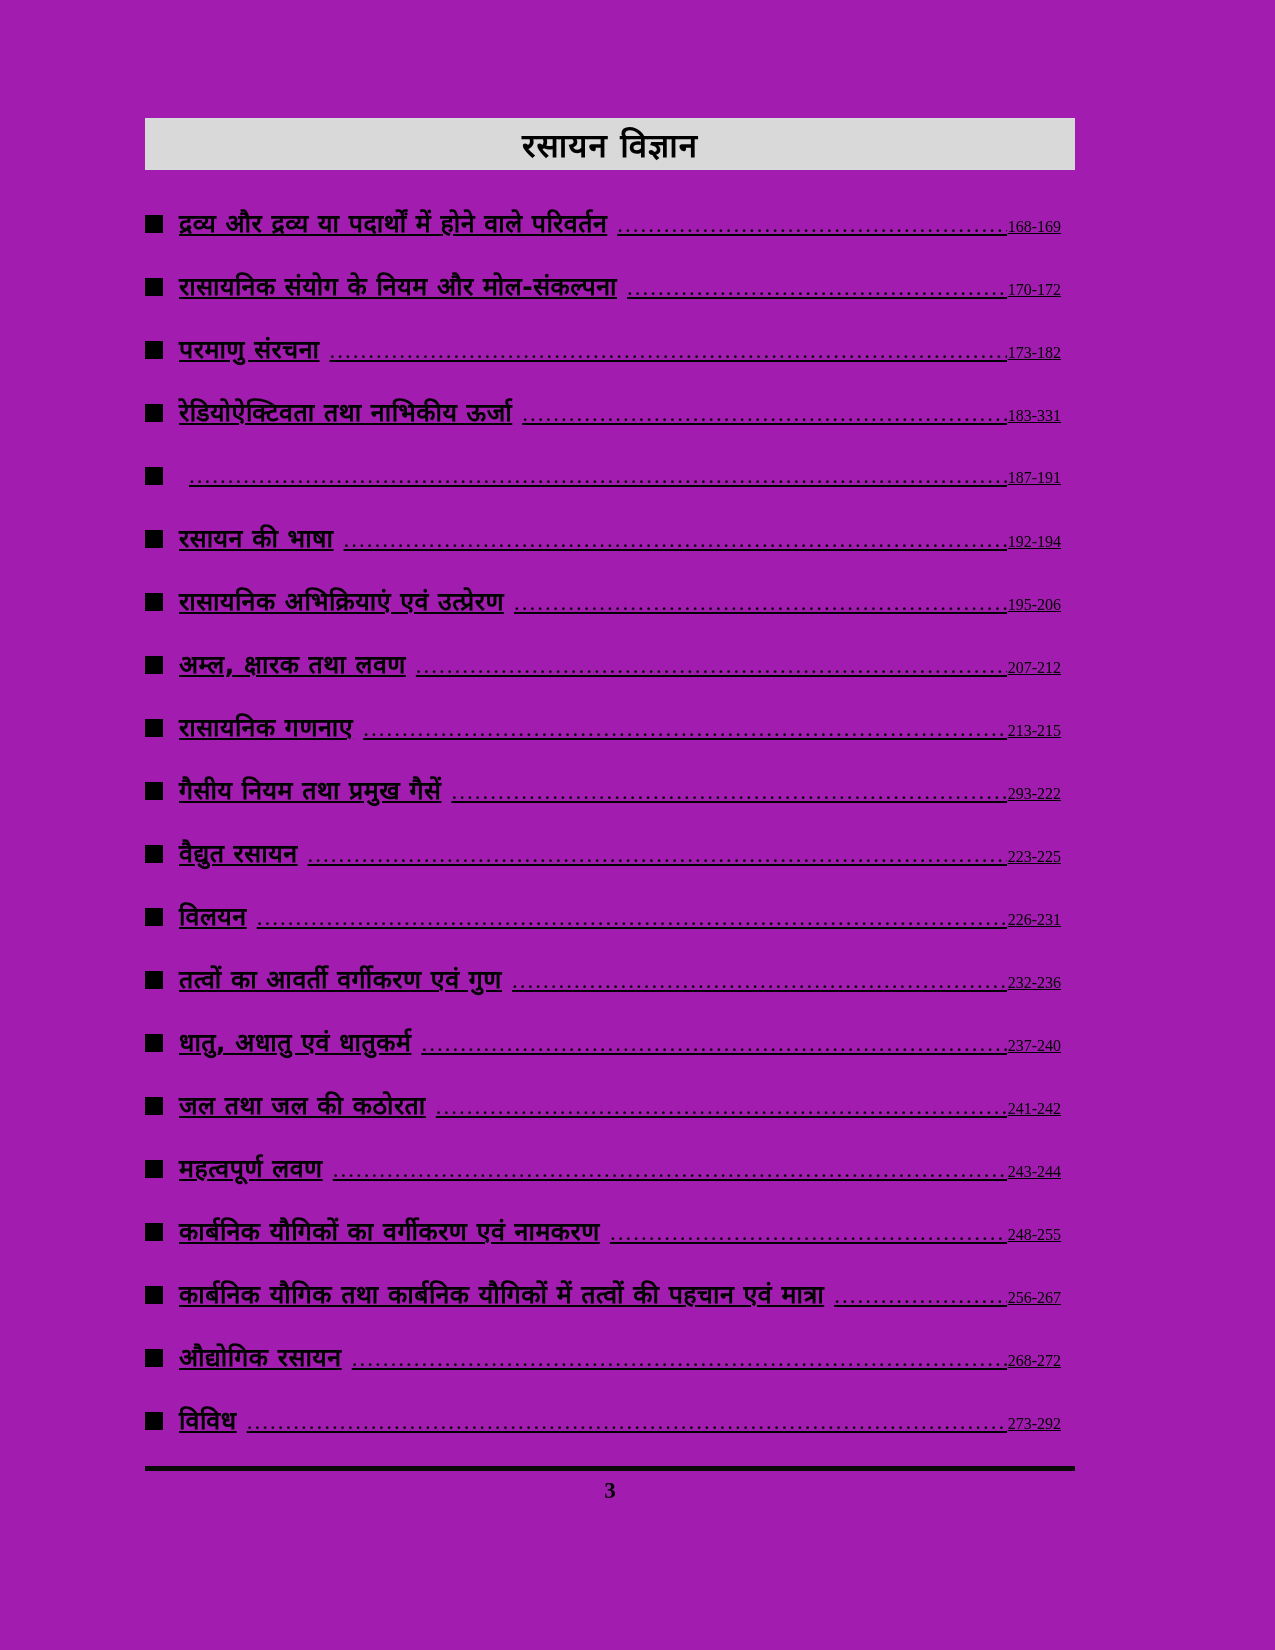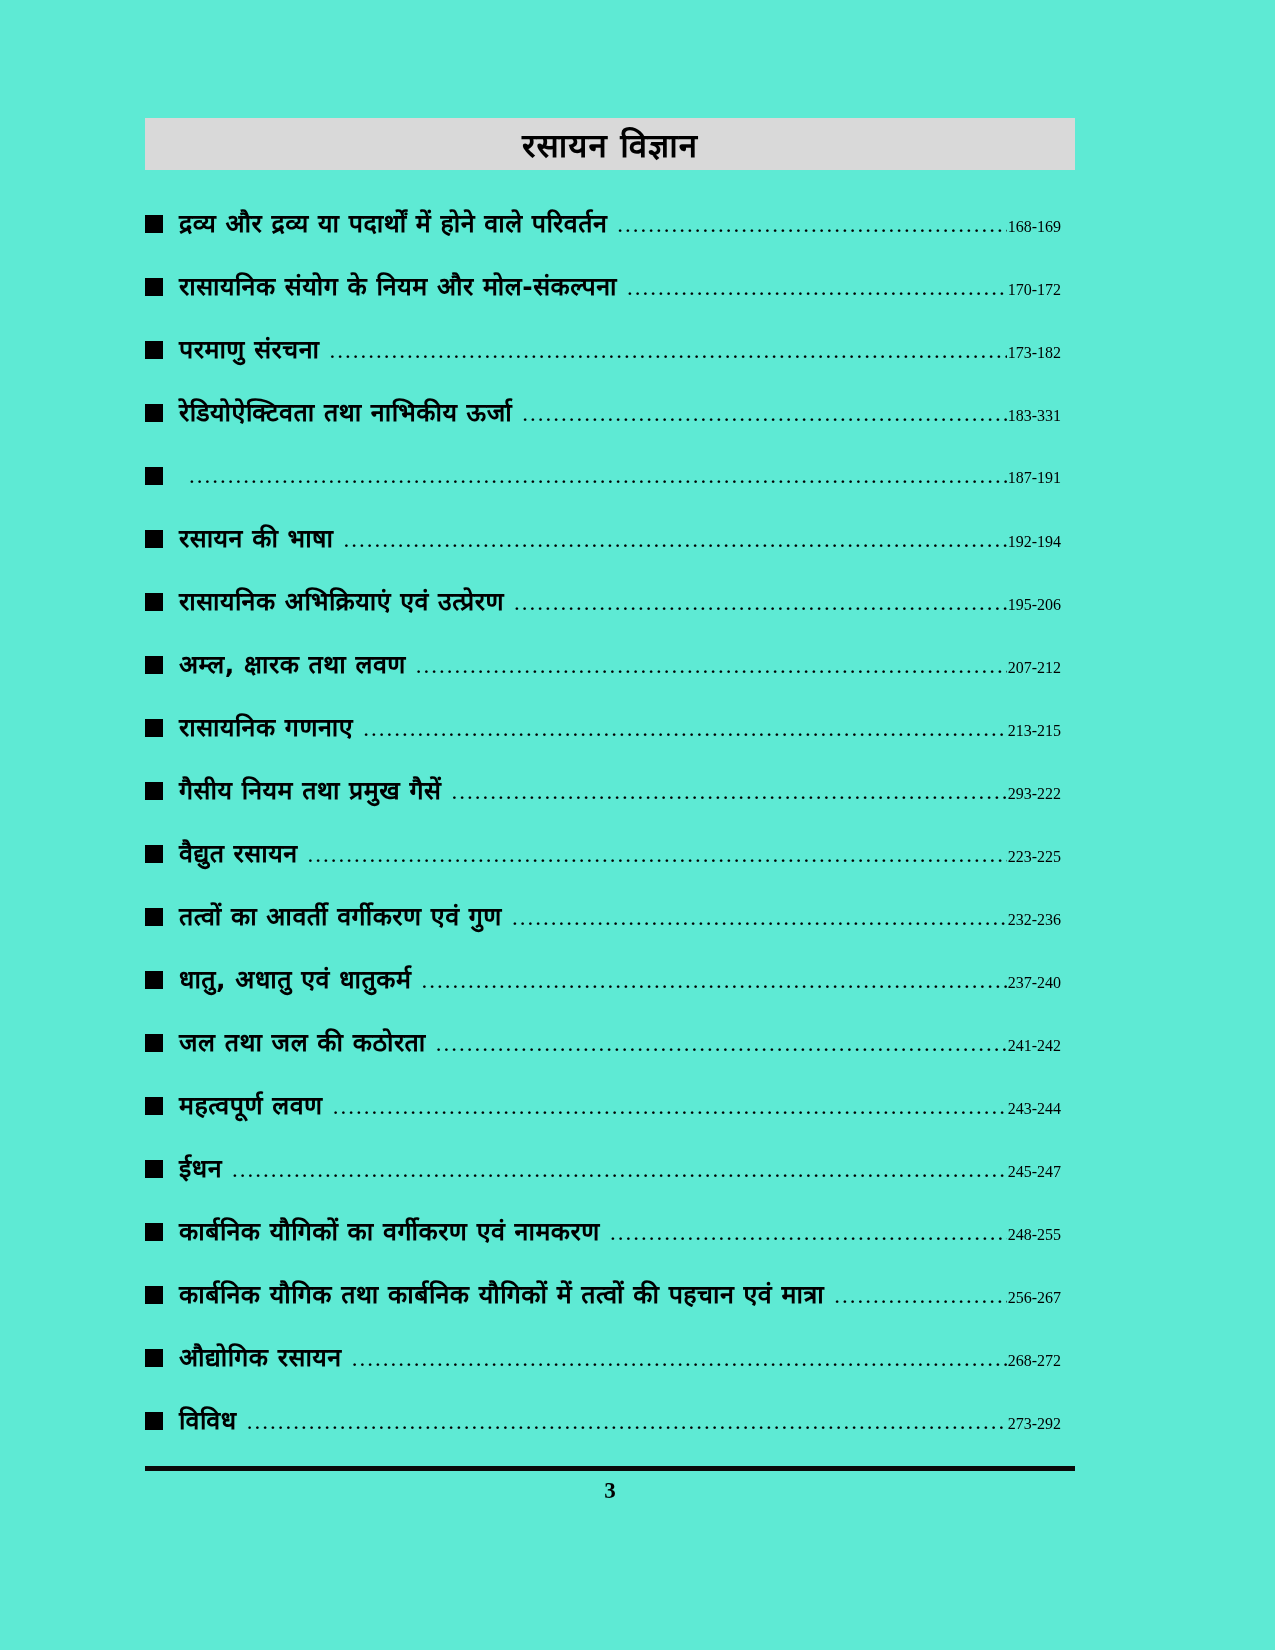--- a/index.html
+++ b/index.html
@@ -4,21 +4,21 @@
 <style>
   html, body {
     margin: 0;
     padding: 0;
     background: #ffffff;
   }
   .page {
     position: relative;
     width: 1275px;
     height: 1650px;
-    background: #5eead4;
+    background: #a21caf;
     font-family: "DejaVu Sans", sans-serif;
     color: #000000;
     overflow: hidden;
   }
   .content {
     position: absolute;
     left: 145px;
     top: 118px;
     width: 930px;
   }
@@ -37,20 +37,21 @@
   .toc-list {
     margin-top: 22px;
   }
   .toc-row {
     display: flex;
     align-items: baseline;
     height: 63px;
     line-height: 63px;
     padding-right: 14px;
     white-space: nowrap;
+    text-decoration: underline;
   }
   .bullet {
     align-self: center;
     width: 18px;
     height: 18px;
     background: #000000;
     flex: 0 0 18px;
     margin-right: 16px;
   }
   .label {
@@ -169,20 +170,26 @@
     <span class="pages">293-222</span>
   </div>
 
   <div class="toc-row">
     <span class="bullet"></span>
     <span class="label">वैद्युत रसायन</span>
     <span class="leader"></span>
     <span class="pages">223-225</span>
   </div>
 
+  <div class="toc-row">
+    <span class="bullet"></span>
+    <span class="label">विलयन</span>
+    <span class="leader"></span>
+    <span class="pages">226-231</span>
+  </div>
 
   <div class="toc-row">
     <span class="bullet"></span>
     <span class="label">तत्वों का आवर्ती वर्गीकरण एवं गुण</span>
     <span class="leader"></span>
     <span class="pages">232-236</span>
   </div>
 
   <div class="toc-row">
     <span class="bullet"></span>
@@ -198,26 +205,20 @@
     <span class="pages">241-242</span>
   </div>
 
   <div class="toc-row">
     <span class="bullet"></span>
     <span class="label">महत्वपूर्ण लवण</span>
     <span class="leader"></span>
     <span class="pages">243-244</span>
   </div>
 
-  <div class="toc-row">
-    <span class="bullet"></span>
-    <span class="label">ईधन</span>
-    <span class="leader"></span>
-    <span class="pages">245-247</span>
-  </div>
 
   <div class="toc-row">
     <span class="bullet"></span>
     <span class="label">कार्बनिक यौगिकों का वर्गीकरण एवं नामकरण</span>
     <span class="leader"></span>
     <span class="pages">248-255</span>
   </div>
 
   <div class="toc-row">
     <span class="bullet"></span>

